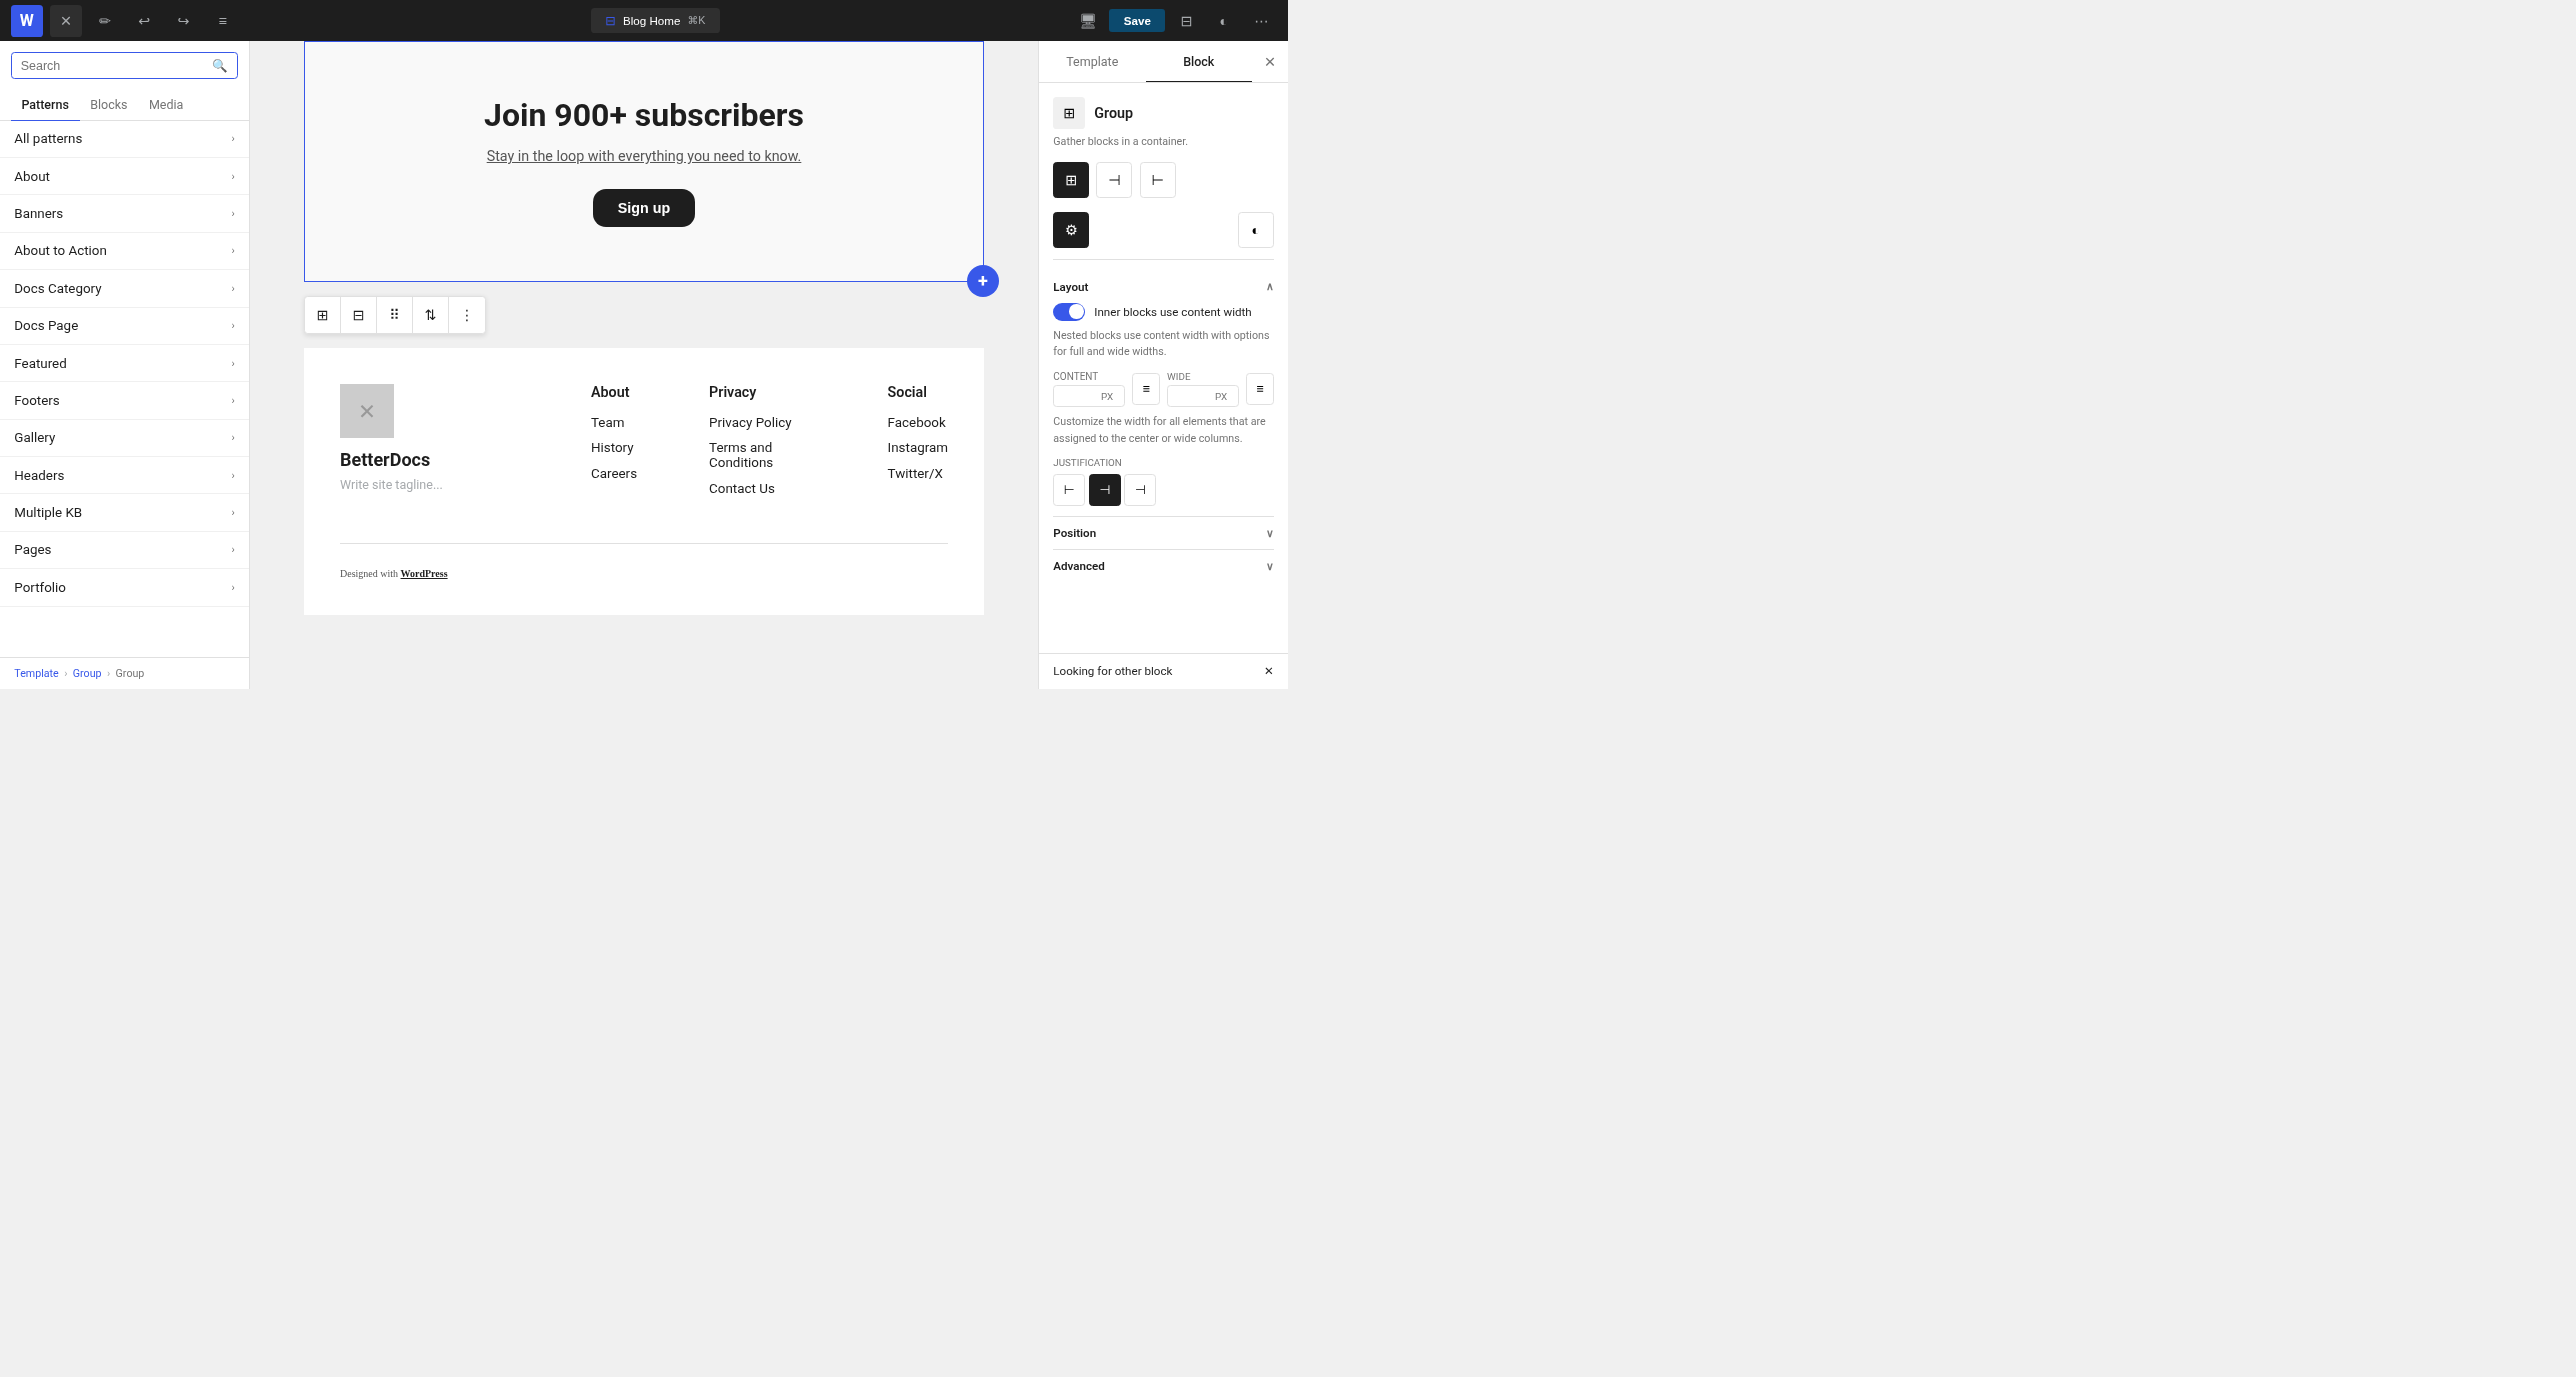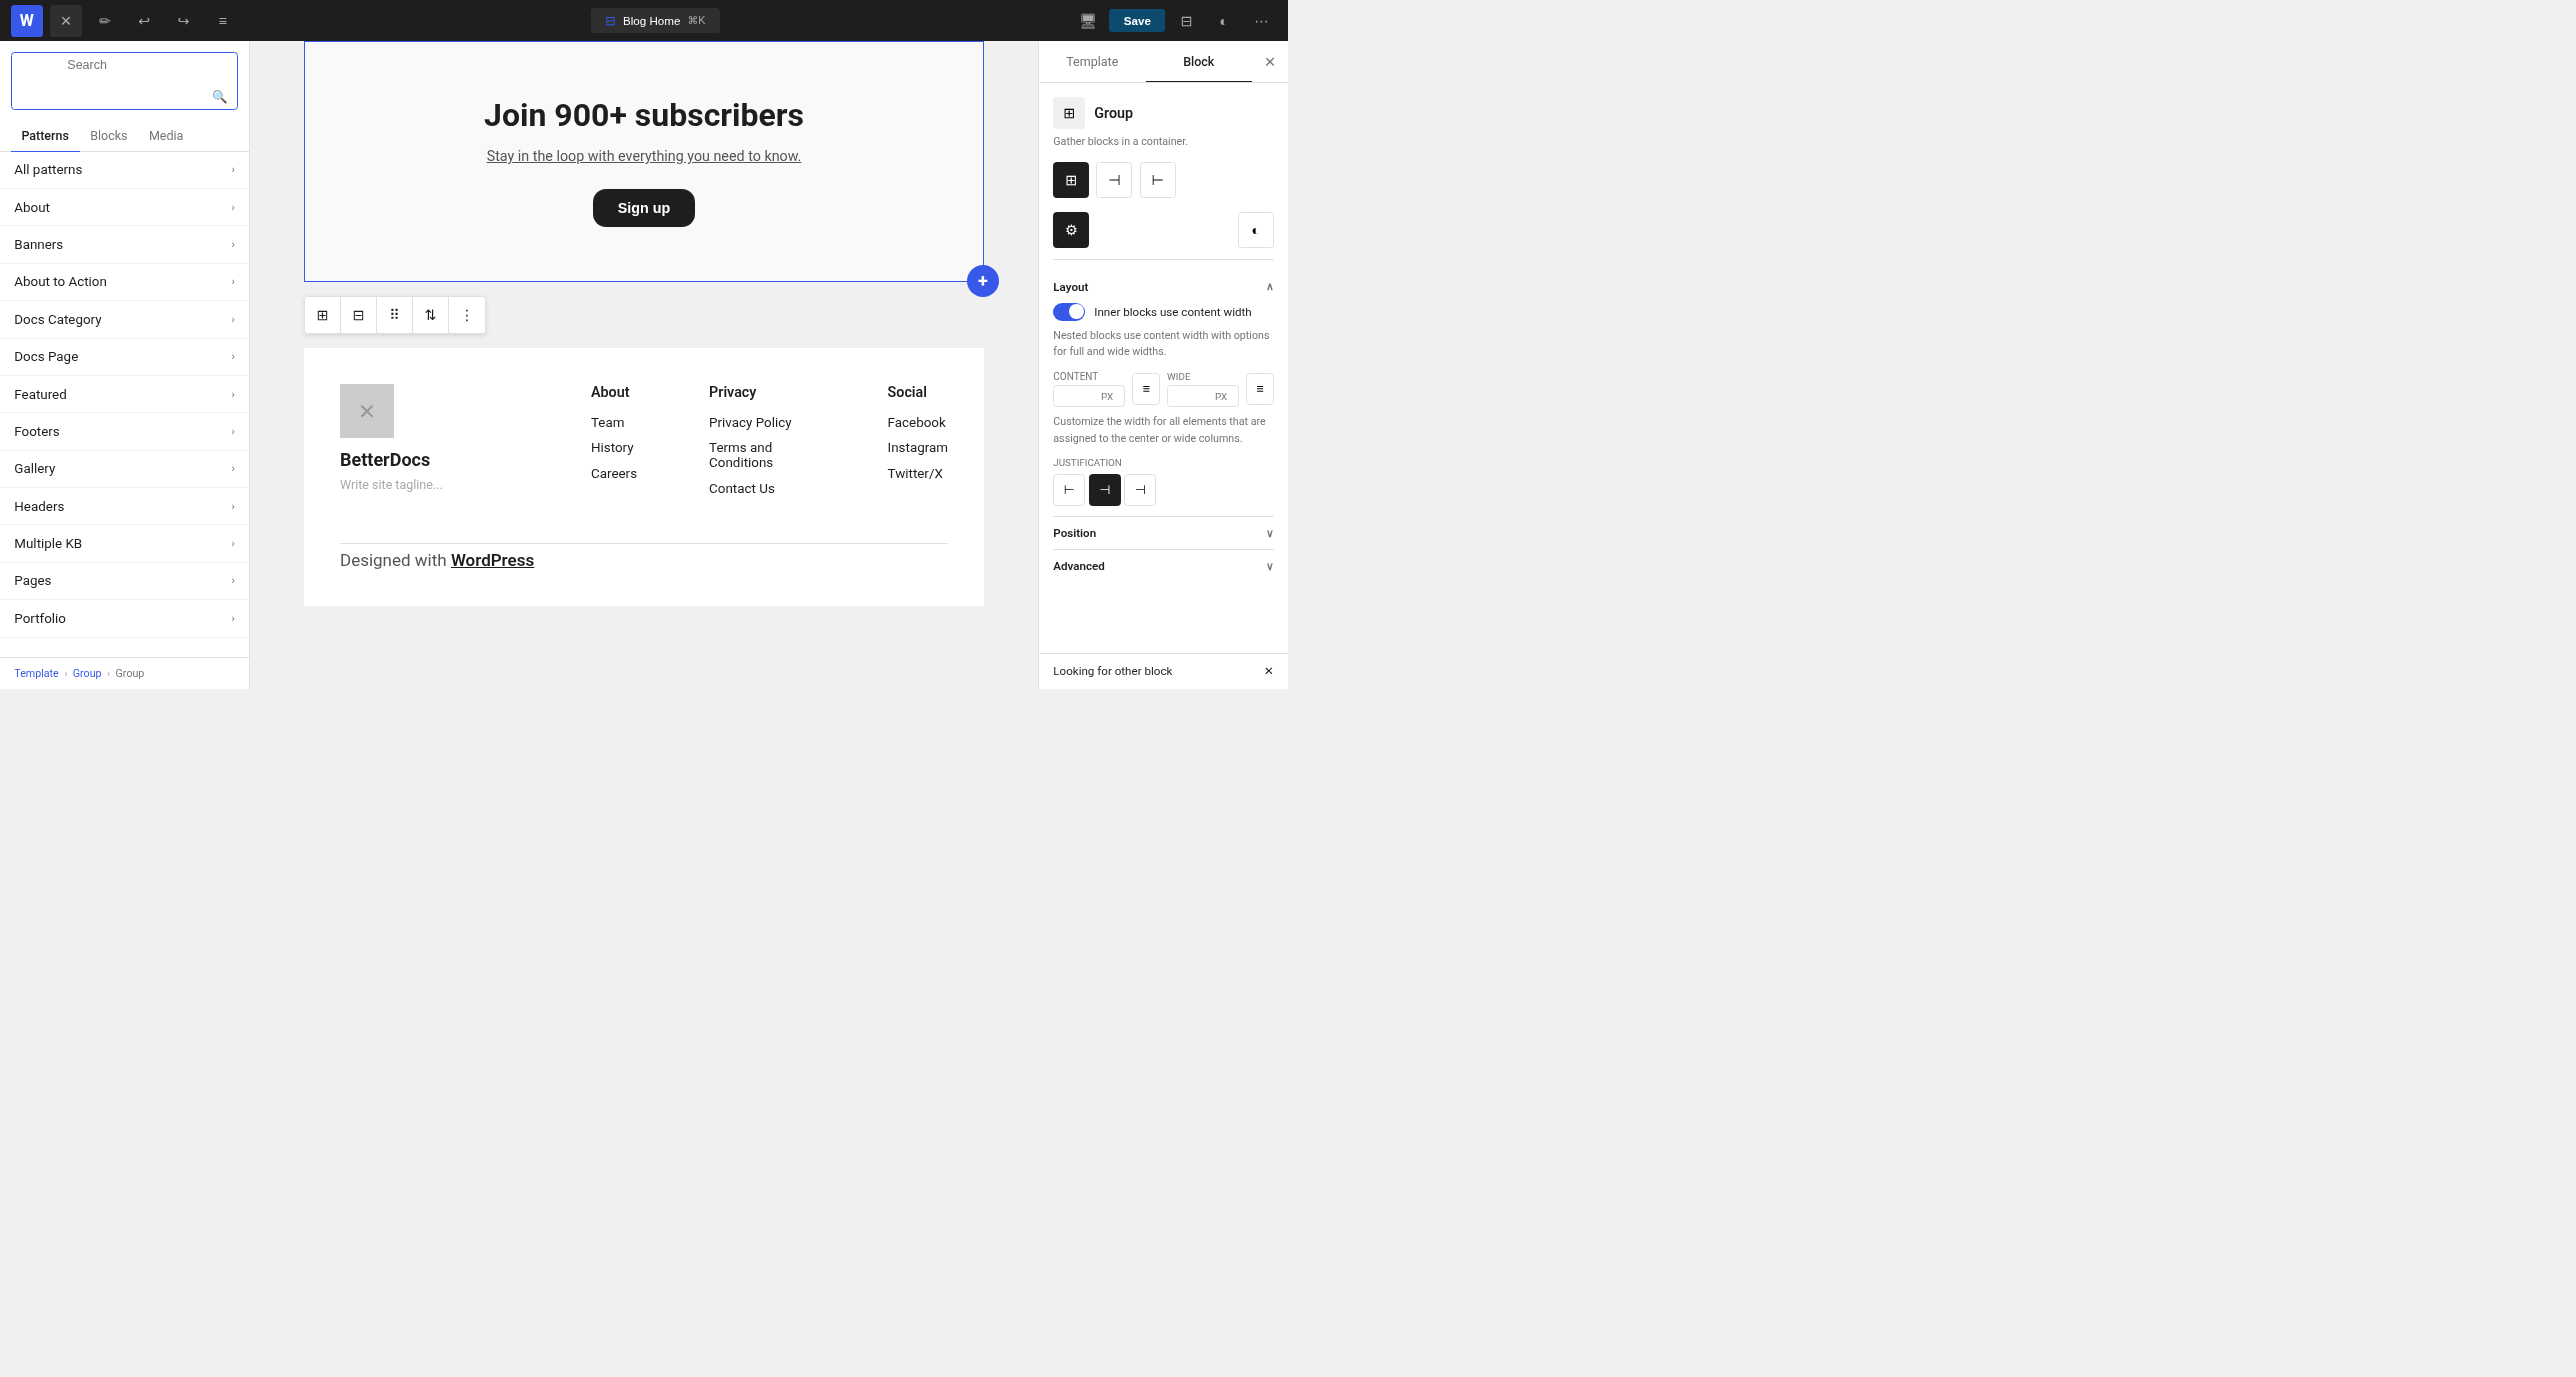--- a/index.html
+++ b/index.html
@@ -90,26 +90,25 @@
       width: 250px;
       background: #fff;
       border-right: 0.9px solid #e0e0e0;
       display: flex;
       flex-direction: column;
       flex-shrink: 0;
     }
     .search-box {
       margin: 10.7px;
       display: flex;
-      align-items: flex-end;
+      align-items: center;
       border: 1.8px solid #3858e9;
       border-radius: 3.6px;
       padding: 5.4px 9px;
       gap: 17px;
-      flex-direction: column;
     }
     .search-input {
       flex: 1;
       border: none;
       outline: none;
       font-size: 12.5px;
       color: #1e1e1e;
     }
     .search-icon { color: #757575; font-size: 12.5px; }
 
@@ -289,23 +288,24 @@
     .footer-nav-col a {
       display: block;
       font-size: 13.4px;
       color: #1e1e1e;
       text-decoration: none;
       margin-bottom: 10.7px;
       cursor: pointer;
     }
     .footer-bottom {
       border-top: 0.9px solid #e0e0e0;
-      padding-top: 6px;
-      font-size: 17px;
+      padding-top: 24px;
+      font-size: 10px;
       color: #555;
+      font-family: Liberation Serif, serif;
     }
     .footer-bottom a {
       color: #1e1e1e;
       font-weight: 600;
       text-decoration: underline;
     }
 
     
     .right-sidebar {
       width: 250px;

